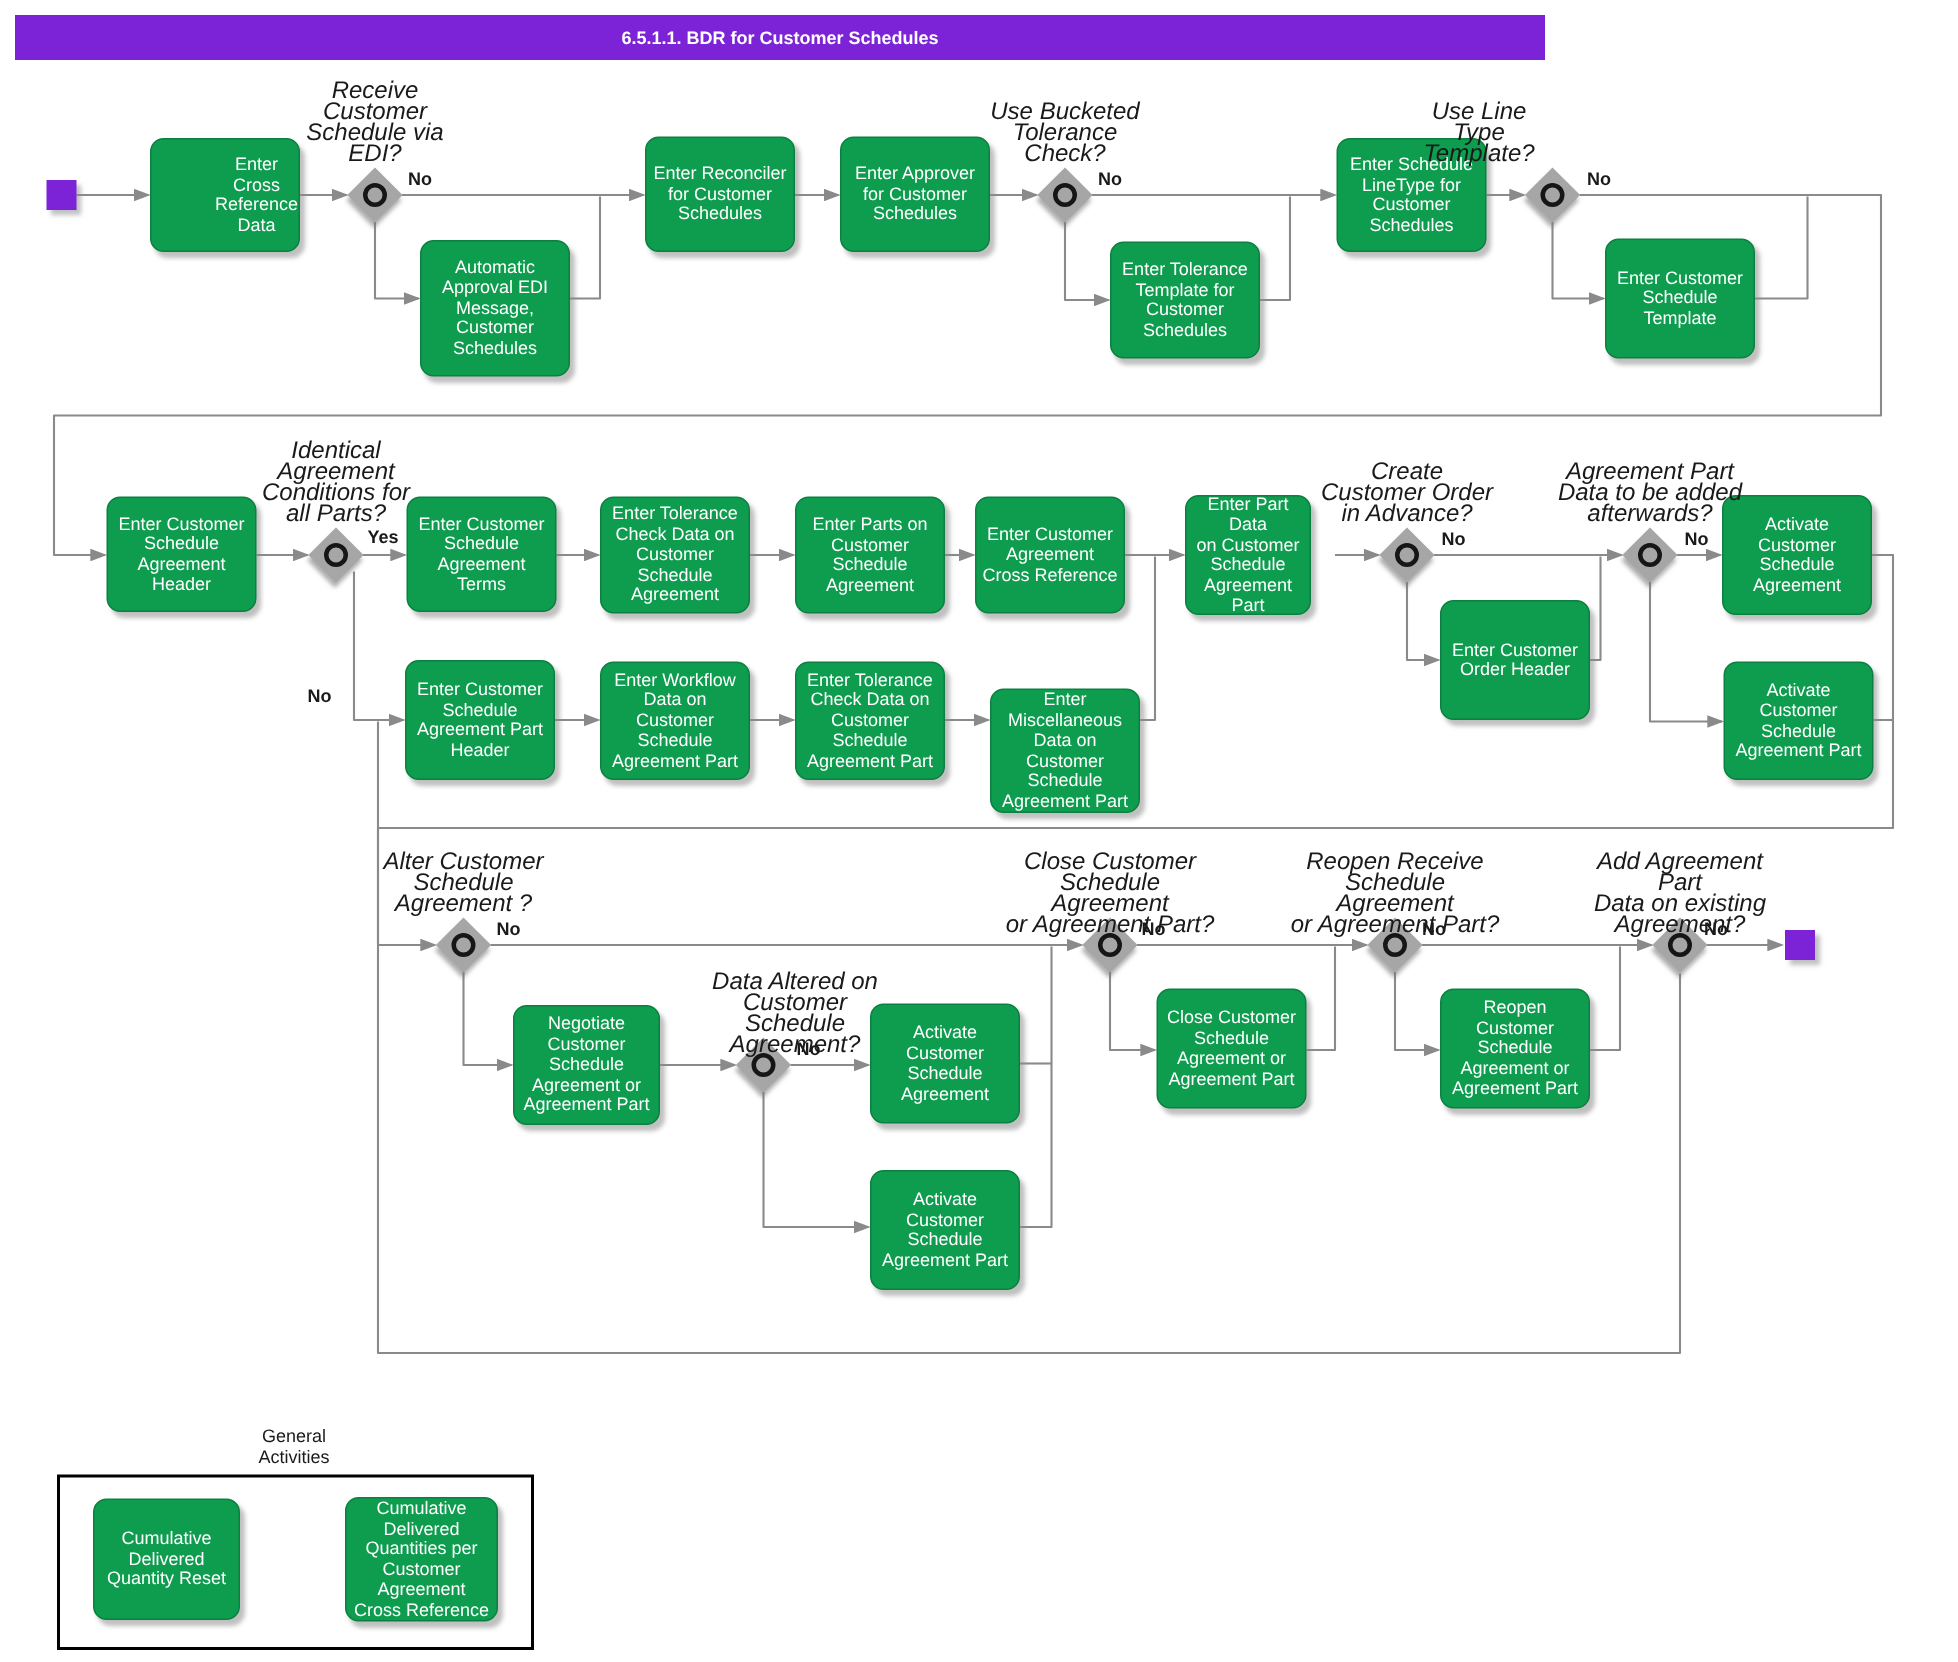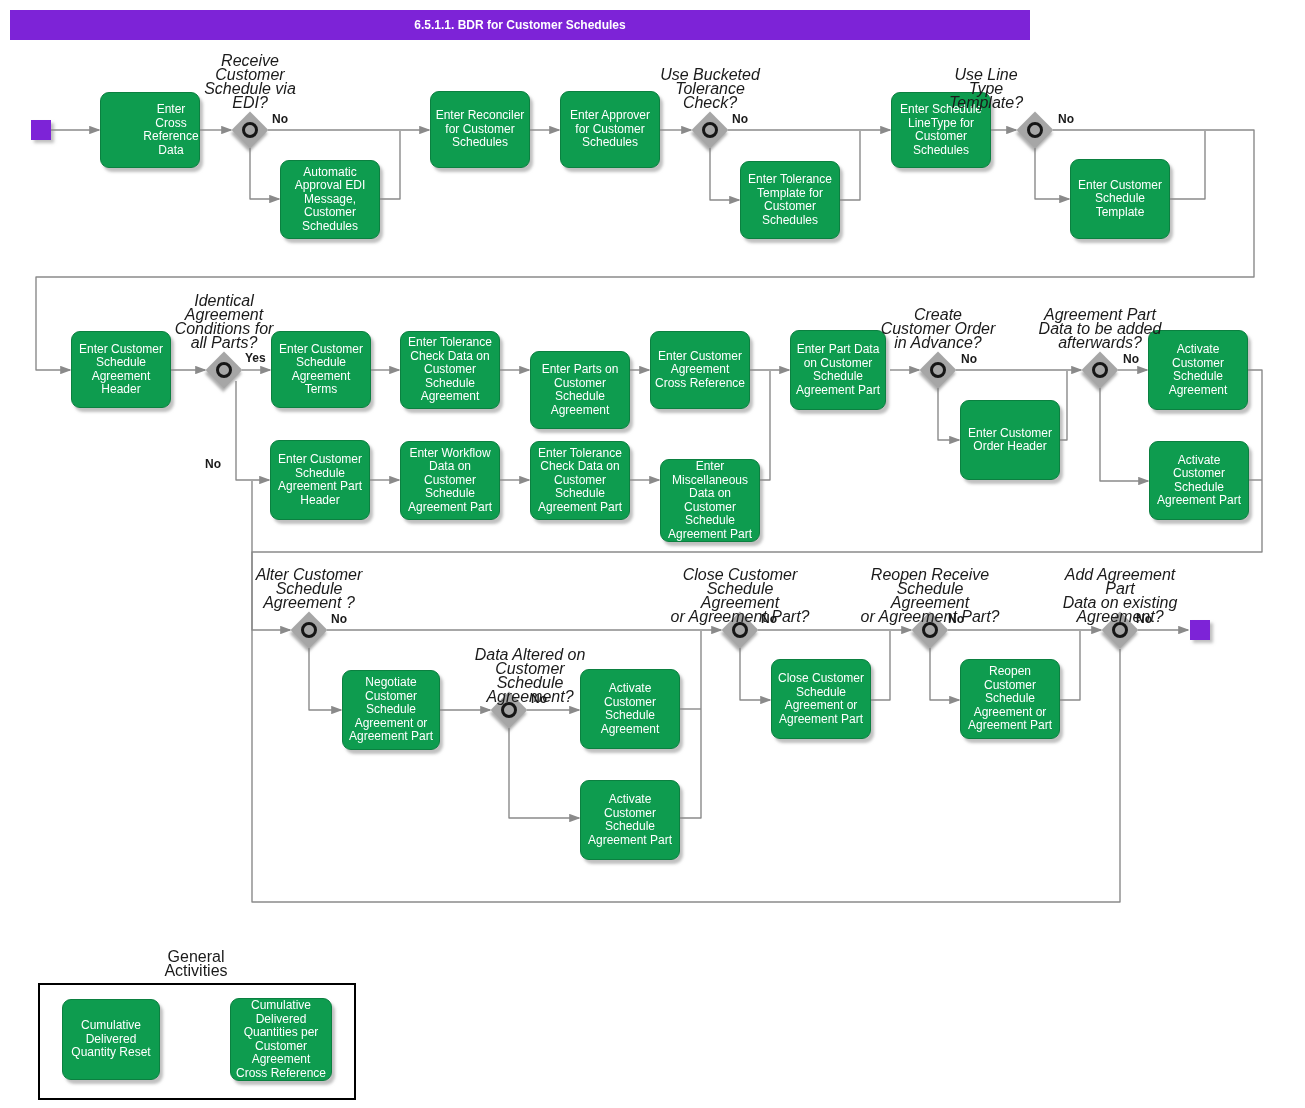--- a/index.html
+++ b/index.html
@@ -25,21 +25,21 @@
     box-shadow:3px 3px 3px rgba(140,140,140,0.55);}
   .diamond{width:36px;height:36px;}
   .diamond .shape{position:absolute;left:5px;top:5px;width:26px;height:26px;
     background:var(--decision-gray);transform:rotate(45deg);
     box-shadow:2px 3px 3px rgba(120,120,120,0.6);}
   .diamond .ring{position:absolute;left:10px;top:10px;width:10px;height:10px;
     border:3px solid #161616;border-radius:50%;}
   .dlabel{width:140px;color:var(--label-black);font-size:16px;line-height:14px;
     text-align:center;white-space:pre-line;font-style:italic;}
   .blabel{color:var(--label-black);font-size:12px;font-weight:bold;line-height:12px;}
-  .galabel{width:120px;color:var(--label-black);font-size:16px;line-height:14px;
+  .galabel{width:120px;color:var(--label-black);font-size:12px;line-height:14px;
     text-align:center;white-space:pre-line;}
   .gabox{border:2px solid #000;background:#fff;}
   svg.wires{left:0;top:0;pointer-events:none;}
   .edge{stroke:var(--connector-gray);stroke-width:1.4;fill:none;stroke-linejoin:round;}
   #arrowhead path{fill:var(--connector-gray);}
 </style>
 </head>
 <body>
 
 <div class="abs titlebar">6.5.1.1. BDR for Customer Schedules</div>
@@ -101,21 +101,21 @@
   <path class="edge" d="M1060 700 H1080 V631"></path>
   <path class="edge" d="M948 630 H1101" marker-end="url(#arrowhead)"></path>
   <path class="edge" d="M1138 630 H1188" marker-end="url(#arrowhead)"></path>
 </svg>
 
 <div class="abs terminal" style="left:31px;top:120px;"></div>
 <div class="abs terminal" style="left:1190px;top:620px;"></div>
 
 <div class="abs act" style="left:100px;top:92px;width:100px;height:76px;padding-left:44px;">Enter Cross
 Reference Data</div>
-<div class="abs act" style="left:280px;top:160px;width:100px;height:79px;">Automatic
+<div class="abs act" style="left:280px;top:160px;width:100px;height:91px;">Automatic
 Approval EDI
 Message,
 Customer
 Schedules</div>
 <div class="abs act" style="left:430px;top:91px;width:100px;height:77px;">Enter Reconciler
 for Customer
 Schedules</div>
 <div class="abs act" style="left:560px;top:91px;width:100px;height:77px;">Enter Approver
 for Customer
 Schedules</div>
@@ -137,28 +137,28 @@
 Header</div>
 <div class="abs act" style="left:271px;top:331px;width:100px;height:77px;">Enter Customer
 Schedule
 Agreement
 Terms</div>
 <div class="abs act" style="left:400px;top:331px;width:100px;height:78px;">Enter Tolerance
 Check Data on
 Customer
 Schedule
 Agreement</div>
-<div class="abs act" style="left:530px;top:331px;width:100px;height:78px;margin-top:20px;">Enter Parts on
+<div class="abs act" style="left:530px;top:331px;width:100px;height:78px;">Enter Parts on
 Customer
 Schedule
 Agreement</div>
 <div class="abs act" style="left:650px;top:331px;width:100px;height:78px;">Enter Customer
 Agreement
 Cross Reference</div>
-<div class="abs act" style="left:790px;top:330px;width:96px;height:80px;">Enter Part Data
+<div class="abs act" style="left:790px;top:330px;width:84px;height:80px;">Enter Part Data
 on Customer
 Schedule
 Agreement Part</div>
 <div class="abs act" style="left:960px;top:400px;width:100px;height:80px;">Enter Customer
 Order Header</div>
 <div class="abs act" style="left:1148px;top:330px;width:100px;height:80px;">Activate
 Customer
 Schedule
 Agreement</div>
 <div class="abs act" style="left:1149px;top:441px;width:100px;height:79px;">Activate

